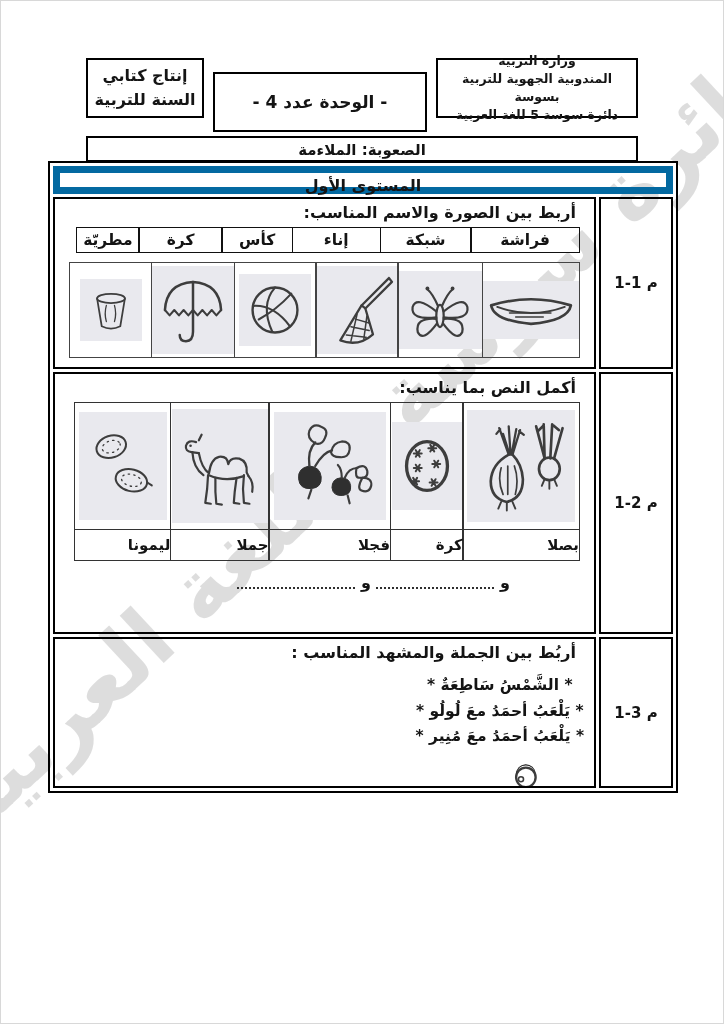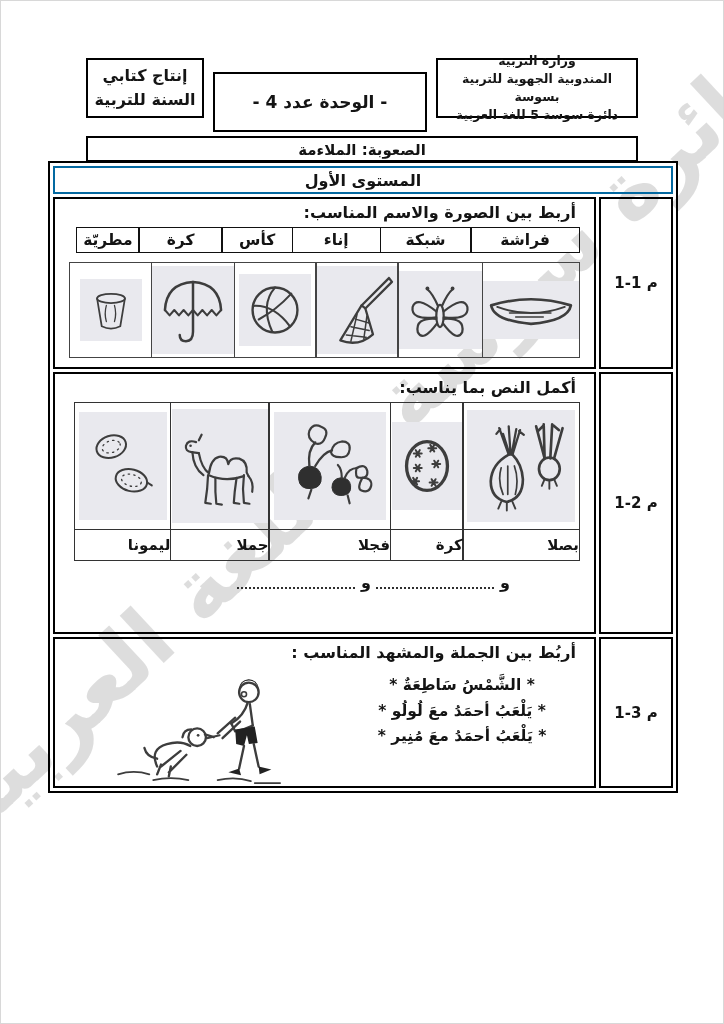--- a/index.html
+++ b/index.html
@@ -22,21 +22,21 @@
   .hcell{border:2px solid #000; box-sizing:border-box; background:transparent;
          display:flex; flex-direction:column; justify-content:center; text-align:center;}
   .ministry{flex:0 0 202px; height:60px; font-size:12.5px; font-weight:bold; line-height:1.45;}
   .unit{flex:1; height:60px; font-size:17px; font-weight:bold;margin-top:14px;}
   .doctype{flex:0 0 118px; height:60px; font-size:16px; font-weight:bold; line-height:1.5;}
   .hrow2{margin-top:4px; border:2px solid #000; height:26px; line-height:24px;
          text-align:center; font-size:15px; font-weight:bold; box-sizing:border-box;}
   
   .main{position:absolute; left:47px; top:160px; width:630px; height:632px;
         border:2.5px solid #000; box-sizing:border-box; padding:3px;}
-  .level{border:2px solid #0369a1; height:28px; line-height:25px; text-align:center;
+  .level{border:7px solid #0369a1; height:28px; line-height:25px; text-align:center;
          font-size:16px; font-weight:bold; box-sizing:border-box;}
   .grid{margin-top:3px; display:grid; grid-template-columns:74px 1fr;
         grid-template-rows:172px 262px 1fr; gap:3px; height:calc(100% - 31px);}
   .gcell{border:2px solid #000; box-sizing:border-box; background:transparent;}
   .idcell{display:flex; align-items:center; justify-content:center;
           font-size:15px; font-weight:bold;}
   .sec{padding:3px 10px; overflow:hidden;}
   .instr{font-size:16px; font-weight:bold; text-align:right; padding:1px 8px 3px;}
   
   .wrow{display:flex; margin:2px 4px 0;}
@@ -55,21 +55,21 @@
   .t2 .col:first-child{margin-inline-start:0;}
   .t2 .pic{height:128px; border:1.3px solid #333; display:flex; align-items:center;
            justify-content:center; box-sizing:border-box;}
   .t2 .word{height:32px; border:1.3px solid #333; margin-top:-1.3px; 
             line-height:30px; font-size:15px; font-weight:bold; box-sizing:border-box;}
   .fill{padding:8px 10px 0; font-size:16px; font-weight:bold; line-height:1.8;}
   .fill .l2{padding-right:64px;}
   .dots{display:inline-block; border-bottom:2px dotted #2e2e2e; height:.9em;
         vertical-align:-1px;}
   
-  .s3row{display:flex; align-items:flex-start;}
+  .s3row{display:flex; align-items:flex-start;flex-direction:column;}
   .sentences{flex:0 0 47%; text-align:center; font-size:15.5px; font-weight:bold;
              line-height:1.65; margin-top:8px;}
   .scene{flex:1; display:flex; justify-content:center;}
   svg{display:block;}
   .sk{stroke:#3d3d3d; fill:none; stroke-linecap:round; stroke-linejoin:round;}
 </style>
 </head>
 <body>
 
 <div class="page">

